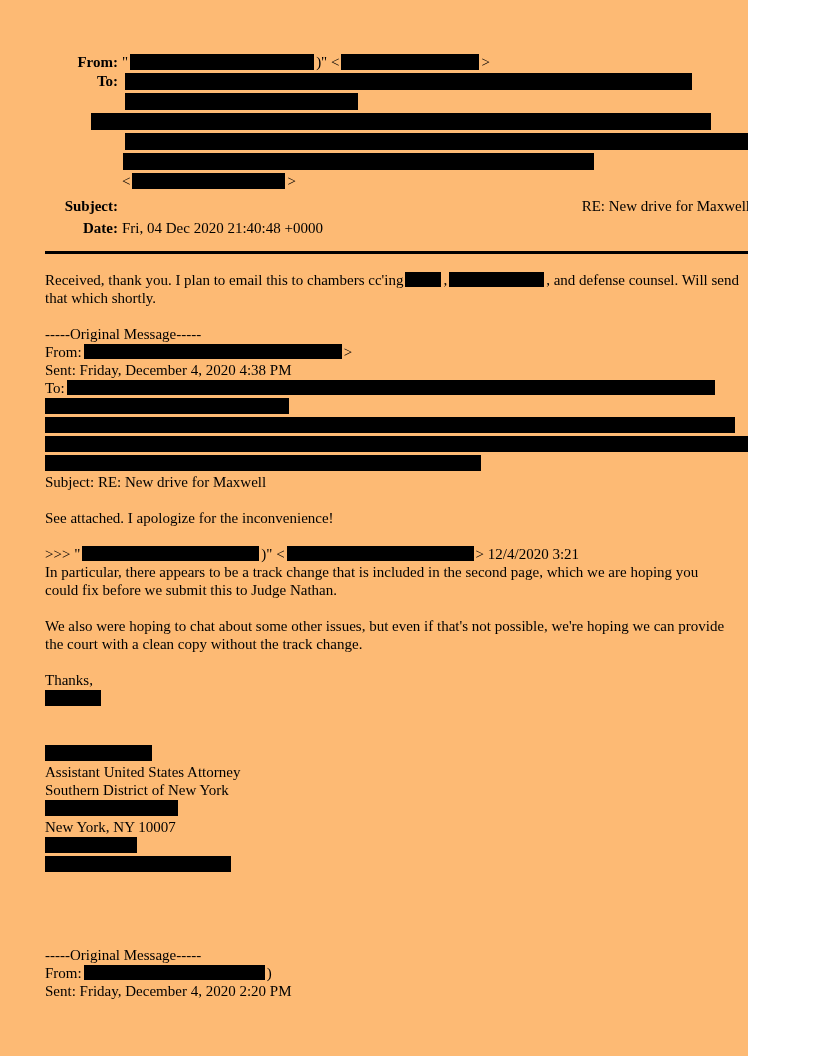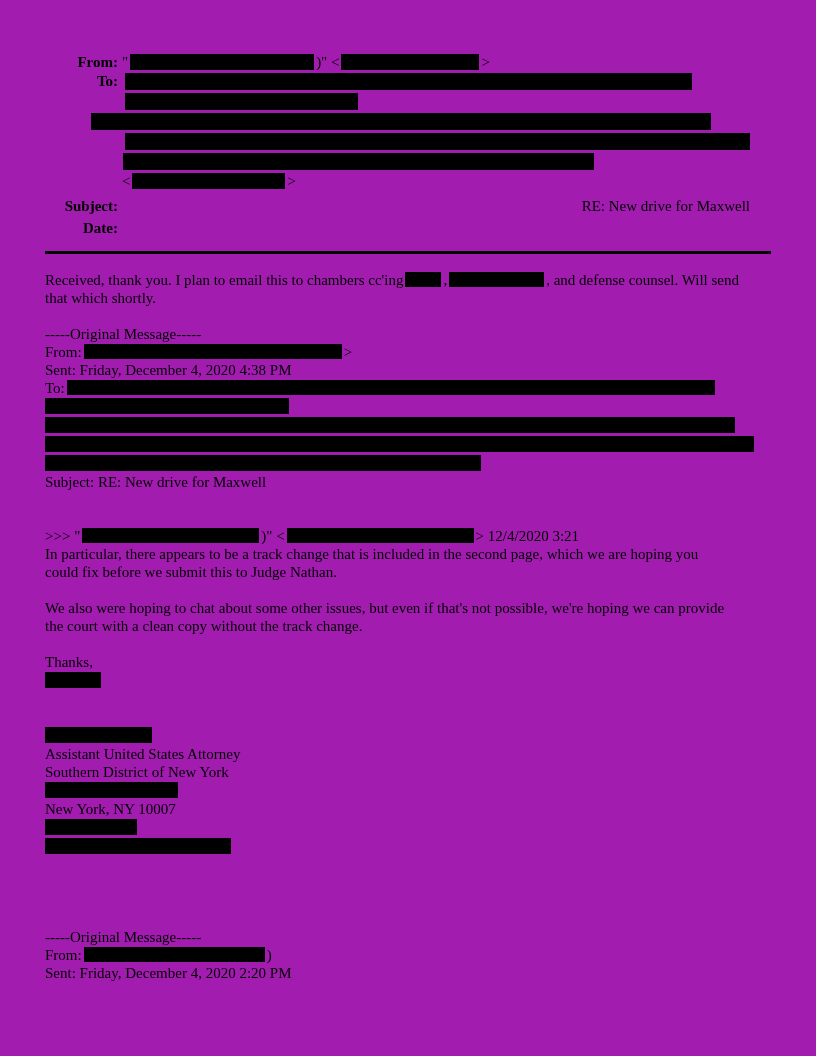--- a/index.html
+++ b/index.html
@@ -1,17 +1,17 @@
 <!DOCTYPE html>
 <html><head>
 <meta charset="utf-8">
 <style>
   html,body{margin:0;padding:0;background:#fff;}
   .page{
-    position:relative;width:816px;height:1056px;background:#a21caf;
+    position:relative;width:748px;height:1056px;background:#fdba74;
     font-family:"Liberation Serif", serif;font-size:15px;color:#000;
     overflow:hidden;
   }
   
   .hdr{position:absolute;top:53px;left:40px;line-height:19px;}
   .hdr-row{display:flex;}
   .hdr-label{width:78px;padding-right:4px;text-align:right;font-weight:bold;flex:none;white-space:nowrap;}
   .hdr-value{white-space:nowrap;}
   .bar{background:#000;display:inline-block;height:16px;vertical-align:-3px;margin:0 2px;}
   .to-line{height:19px;}
@@ -65,20 +65,21 @@
       </div>
     </div>
 
     <div class="hdr-row subject-row">
       <div class="hdr-label">Subject:</div>
       <div class="hdr-value">RE: New drive for Maxwell</div>
     </div>
 
     <div class="hdr-row date-row">
       <div class="hdr-label">Date:</div>
+      <div class="hdr-value">Fri, 04 Dec 2020 21:40:48 +0000</div>
     </div>
   </div>
 
   <div class="rule"></div>
 
   <div class="bodyblk">
 
     <div class="ln"><span>Received, thank you. I plan to email this to chambers cc'ing</span><span class="bar" style="width: 36px;"></span><span>,</span><span class="bar" style="width: 95px;"></span><span>, and defense counsel. Will send</span></div>
     <div class="ln">that which shortly.</div>
     <div class="ln"></div>
@@ -95,20 +96,21 @@
       </div>
     <div class="ln">
         <span class="blockbar" style="width: 709px;"></span>
       </div>
     <div class="ln">
         <span class="blockbar" style="width: 436px;"></span>
       </div>
     <div class="ln">Subject: RE: New drive for Maxwell</div>
     <div class="ln"></div>
 
+    <div class="ln">See attached. I apologize for the inconvenience!</div>
     <div class="ln"></div>
 
     <div class="ln"><span>&gt;&gt;&gt; "</span><span class="bar" style="width: 177px;"></span><span>)" &lt;</span><span class="bar" style="width: 187px;"></span><span>&gt; 12/4/2020 3:21</span></div>
 
     <div class="ln">In particular, there appears to be a track change that is included in the second page, which we are hoping you</div>
     <div class="ln">could fix before we submit this to Judge Nathan.</div>
     <div class="ln"></div>
 
     <div class="ln">We also were hoping to chat about some other issues, but even if that's not possible, we're hoping we can provide</div>
     <div class="ln">the court with a clean copy without the track change.</div>

